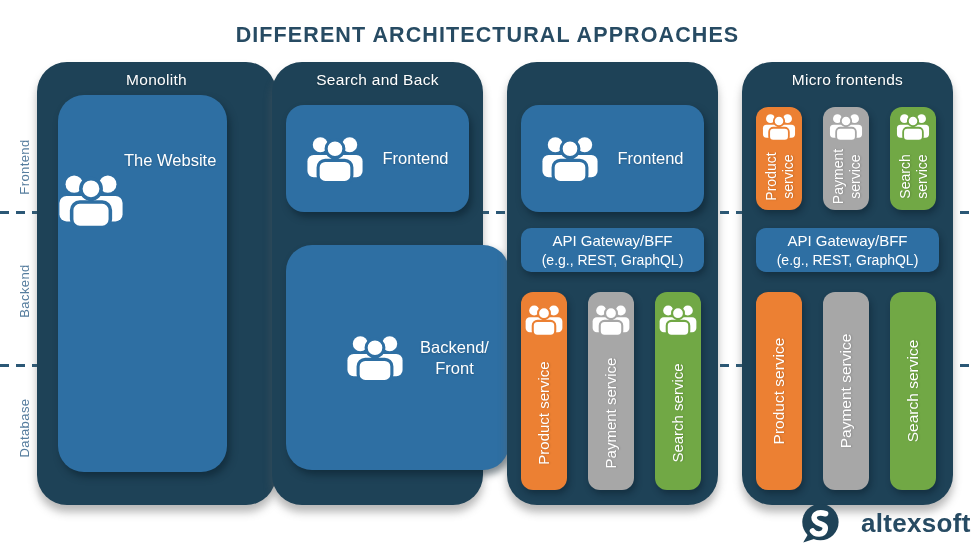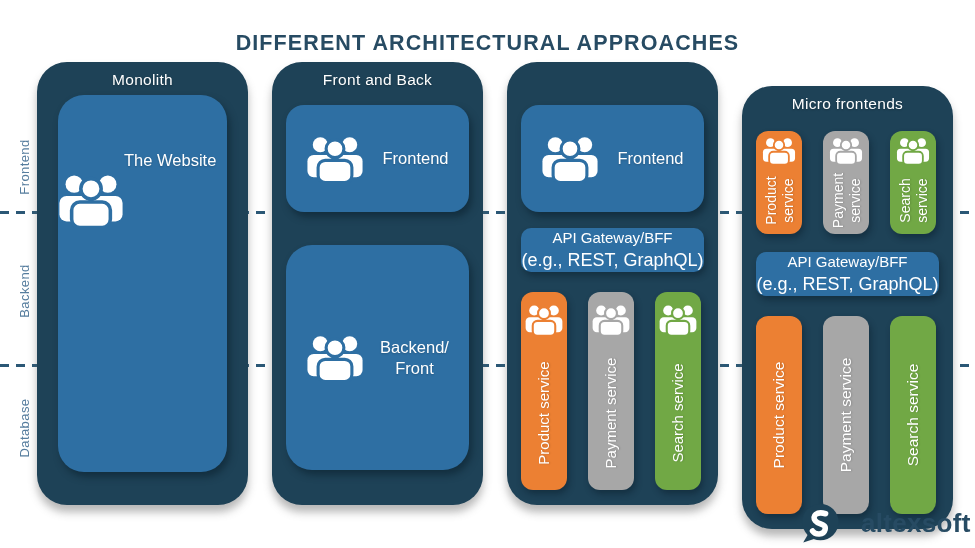--- a/index.html
+++ b/index.html
@@ -6,21 +6,21 @@
     --navy:#1e4257; --blue:#2e6fa3; --orange:#ec8033; --gray:#a7a7a7;
     --green:#71a845; --ink:#274b63; --label:#567d9e; --dash:#2b5876; --white:#ffffff;
   }
   html,body{margin:0;padding:0;background:#fff;}
   .stage{
     position:relative; width:975px; height:548px; background:#fff; overflow:hidden;
     font-family:"Liberation Sans", sans-serif; -webkit-font-smoothing:antialiased;
   }
   .page-title{
     position:absolute; top:19px; left:0; right:0; text-align:center;
-    font-size:21.5px; font-weight:700; letter-spacing:1.1px; color:var(--ink); margin:12px;
+    font-size:21.5px; font-weight:700; letter-spacing:1.1px; color:var(--ink); margin:4px;
   }
   .dash{
     position:absolute; left:0; width:100%; height:3px; z-index:0;
     background:repeating-linear-gradient(90deg, var(--dash) 0 9px, transparent 9px 16px);
   }
   .dash1{top:211px;} .dash2{top:364px;}
   .rowlabel{
     position:absolute; width:110px; height:16px; left:-30px; z-index:1;
     transform:rotate(-90deg); text-align:center; color:var(--label);
     font-size:13px; letter-spacing:.4px;
@@ -28,44 +28,44 @@
   .rl-frontend{top:159px;} .rl-backend{top:283px;} .rl-database{top:420px;}
   .col{
     position:absolute; top:62px; width:211px; height:443px; z-index:1;
     background:var(--navy); border-radius:30px;
     box-shadow:0 7px 9px rgba(95,95,95,.45);
   }
   .col-title{
     position:absolute; top:9px; left:0; right:0; text-align:center; color:#fff;
     font-size:15.5px; letter-spacing:.3px; text-shadow:0 1px 2px rgba(0,0,0,.25);
   }
-  .c1{left:37px;} .c2{left:272px;} .c3{left:507px;} .c4{left:742px;margin-top:24px;}
+  .c1{left:37px;padding-left:28px;} .c2{left:272px;} .c3{left:507px;} .c4{left:742px;}
   .bluebox{
     position:absolute; background:var(--blue); --pbg:var(--blue);
     box-shadow:3px 5px 7px rgba(8,27,40,.5); color:#fff;
   }
   .bigbox{left:21px; top:33px; width:169px; height:377px; border-radius:26px;
     display:flex; flex-direction:row; align-items:flex-start;}
   .bigbox .team-icon{width:66px; height:55px; margin-top:78px;}
   .bigbox .boxlabel{margin-top:56px;}
   .fbox{left:14px; top:43px; width:183px; height:107px; border-radius:18px;
     display:flex; align-items:center; justify-content:center; gap:18px;}
   .fbox .team-icon{width:58px; height:48px;}
   .bbox{left:14px; top:183px; width:183px; height:225px; border-radius:26px;
-    display:flex; align-items:center; justify-content:center; gap:16px;}
+    display:flex; align-items:center; justify-content:center; gap:16px;padding-left:40px;}
   .bbox .team-icon{width:58px; height:48px;}
   .boxlabel{font-size:16.5px; color:#fff; text-shadow:0 1px 2px rgba(0,0,0,.2);}
   .two-line{text-align:center; line-height:1.25;}
   .two-line span{display:block;}
   .api{
     left:14px; top:166px; width:183px; height:44px; border-radius:10px;
     display:flex; flex-direction:column; align-items:center; justify-content:center;
     line-height:1.4; box-shadow:2px 4px 6px rgba(8,27,40,.45);
   }
-  .api .l1{font-size:15px;} .api .l2{font-size:18px;}
+  .api .l1{font-size:15px;} .api .l2{font-size:14px;}
   .pill{
     position:absolute; width:46px; border-radius:12px;
     box-shadow:2px 4px 6px rgba(8,27,40,.45);
   }
   .tallpill{top:230px; height:198px;}
   .smallpill{top:45px; height:103px;}
   .p1{left:14px;} .p2{left:81px;} .p3{left:148px;}
   .c-orange{background:var(--orange); --pbg:var(--orange);}
   .c-gray{background:var(--gray); --pbg:var(--gray);}
   .c-green{background:var(--green); --pbg:var(--green);}
@@ -114,21 +114,21 @@
     <div class="col-title">Monolith</div>
     <div class="bluebox bigbox">
       <svg class="team-icon" viewBox="0 0 64 54">
           <use href="#team"></use>
         </svg>
       <div class="boxlabel">The Website</div>
     </div>
   </div>
 
   <div class="col c2">
-    <div class="col-title">Front and Back</div>
+    <div class="col-title">Search and Back</div>
     <div class="bluebox fbox">
       <svg class="team-icon" viewBox="0 0 64 54">
           <use href="#team"></use>
         </svg>
       <div class="boxlabel">Frontend</div>
     </div>
     <div class="bluebox bbox">
       <svg class="team-icon" viewBox="0 0 64 54">
           <use href="#team"></use>
         </svg>

